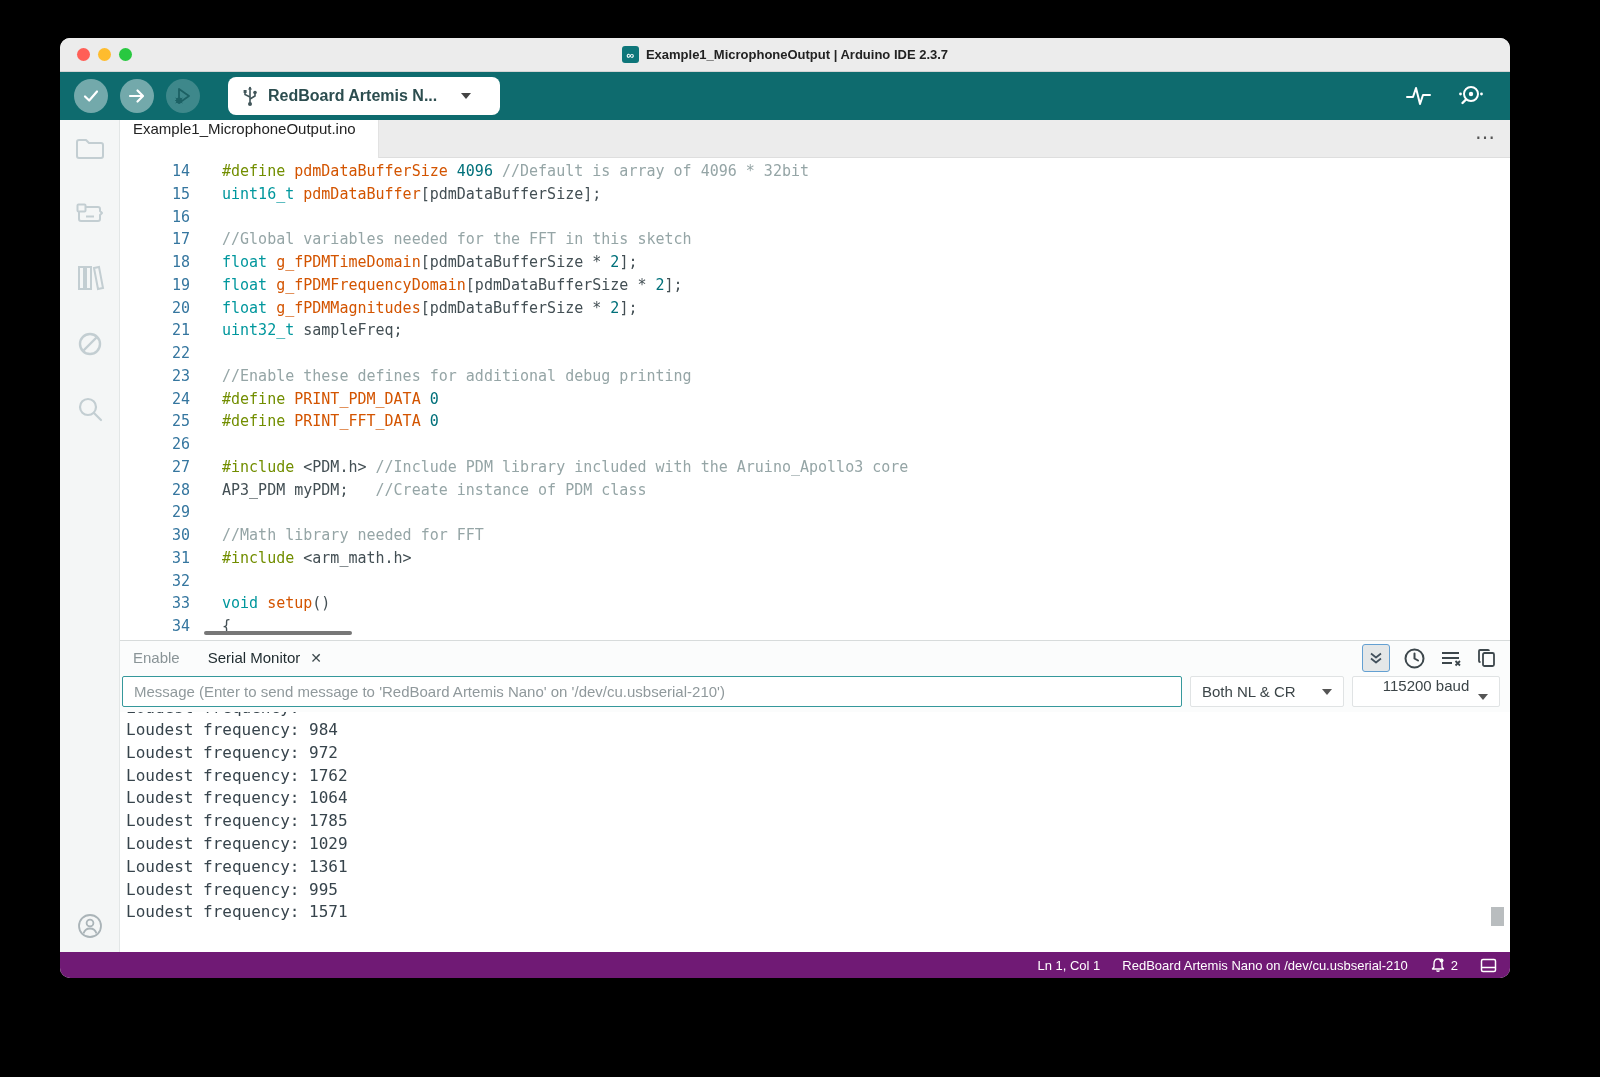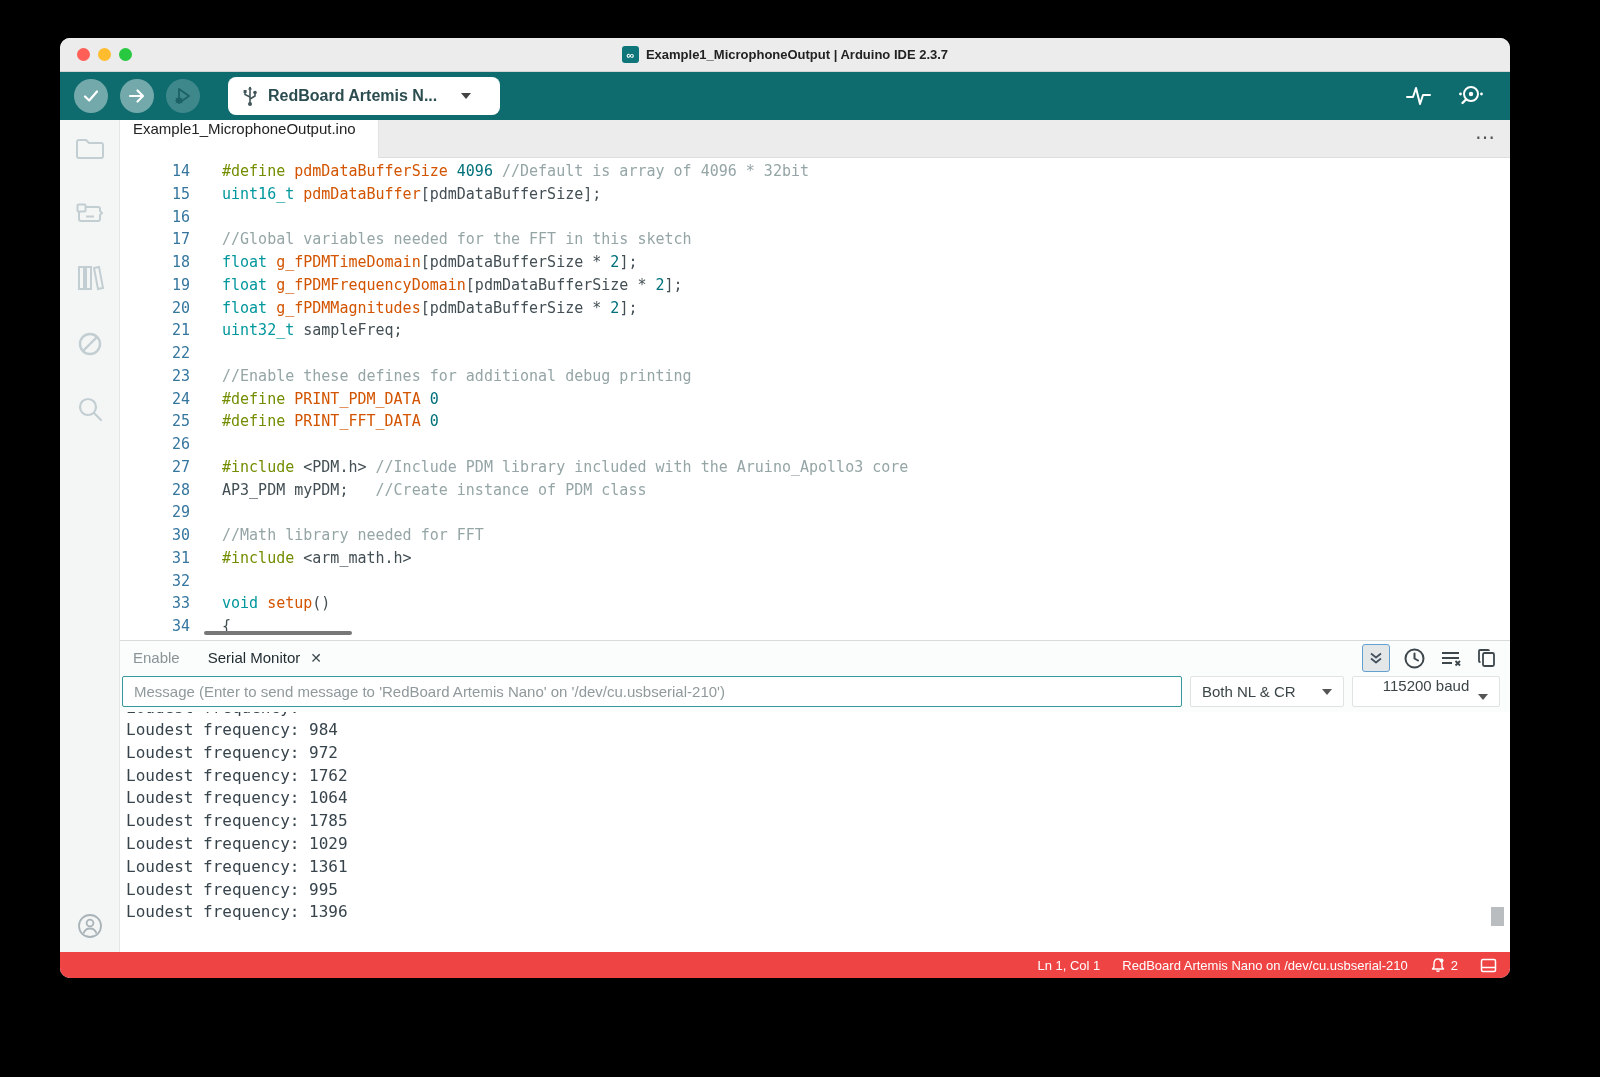--- a/index.html
+++ b/index.html
@@ -88,21 +88,21 @@
     border-top:6px solid #555; margin-left:auto; }
 
   .serial { flex:1; background:#fff; font-family:"DejaVu Sans Mono", monospace; font-size:16px;
     color:#37444c; padding-left:6px; overflow:hidden; position:relative; }
   .serial-partial { height:7px; overflow:hidden; }
   .serial-partial .serial-line { margin-top:-15px; }
   .serial-line { height:22.8px; line-height:22.8px; white-space:pre; }
   .serial-thumb { position:absolute; right:6px; bottom:26px; width:13px; height:19px; background:#b9bdbf; cursor:pointer; }
 
   
-  .statusbar { height:26px; background:#ef4444; flex:0 0 auto; display:flex; align-items:center;
+  .statusbar { height:26px; background:#701a75; flex:0 0 auto; display:flex; align-items:center;
     color:#fff; font-size:13px; padding:0 13px; }
   .sb-cluster { margin-left:auto; display:flex; align-items:center; gap:22px; }
   .sb-item { cursor:pointer; display:flex; align-items:center; gap:5px; }
   svg { display:block; }
 </style>
 </head>
 <body>
 
 <div class="window">
 
@@ -311,21 +311,21 @@
           </div>
           <div id="serial-lines">
               <div class="serial-line">Loudest frequency: 984</div>
               <div class="serial-line">Loudest frequency: 972</div>
               <div class="serial-line">Loudest frequency: 1762</div>
               <div class="serial-line">Loudest frequency: 1064</div>
               <div class="serial-line">Loudest frequency: 1785</div>
               <div class="serial-line">Loudest frequency: 1029</div>
               <div class="serial-line">Loudest frequency: 1361</div>
               <div class="serial-line">Loudest frequency: 995</div>
-              <div class="serial-line">Loudest frequency: 1396</div>
+              <div class="serial-line">Loudest frequency: 1571</div>
             </div>
           <div class="serial-thumb"></div>
         </div>
       </div>
 
     </div>
   </div>
 
   <div class="statusbar">
     <div class="sb-cluster">

